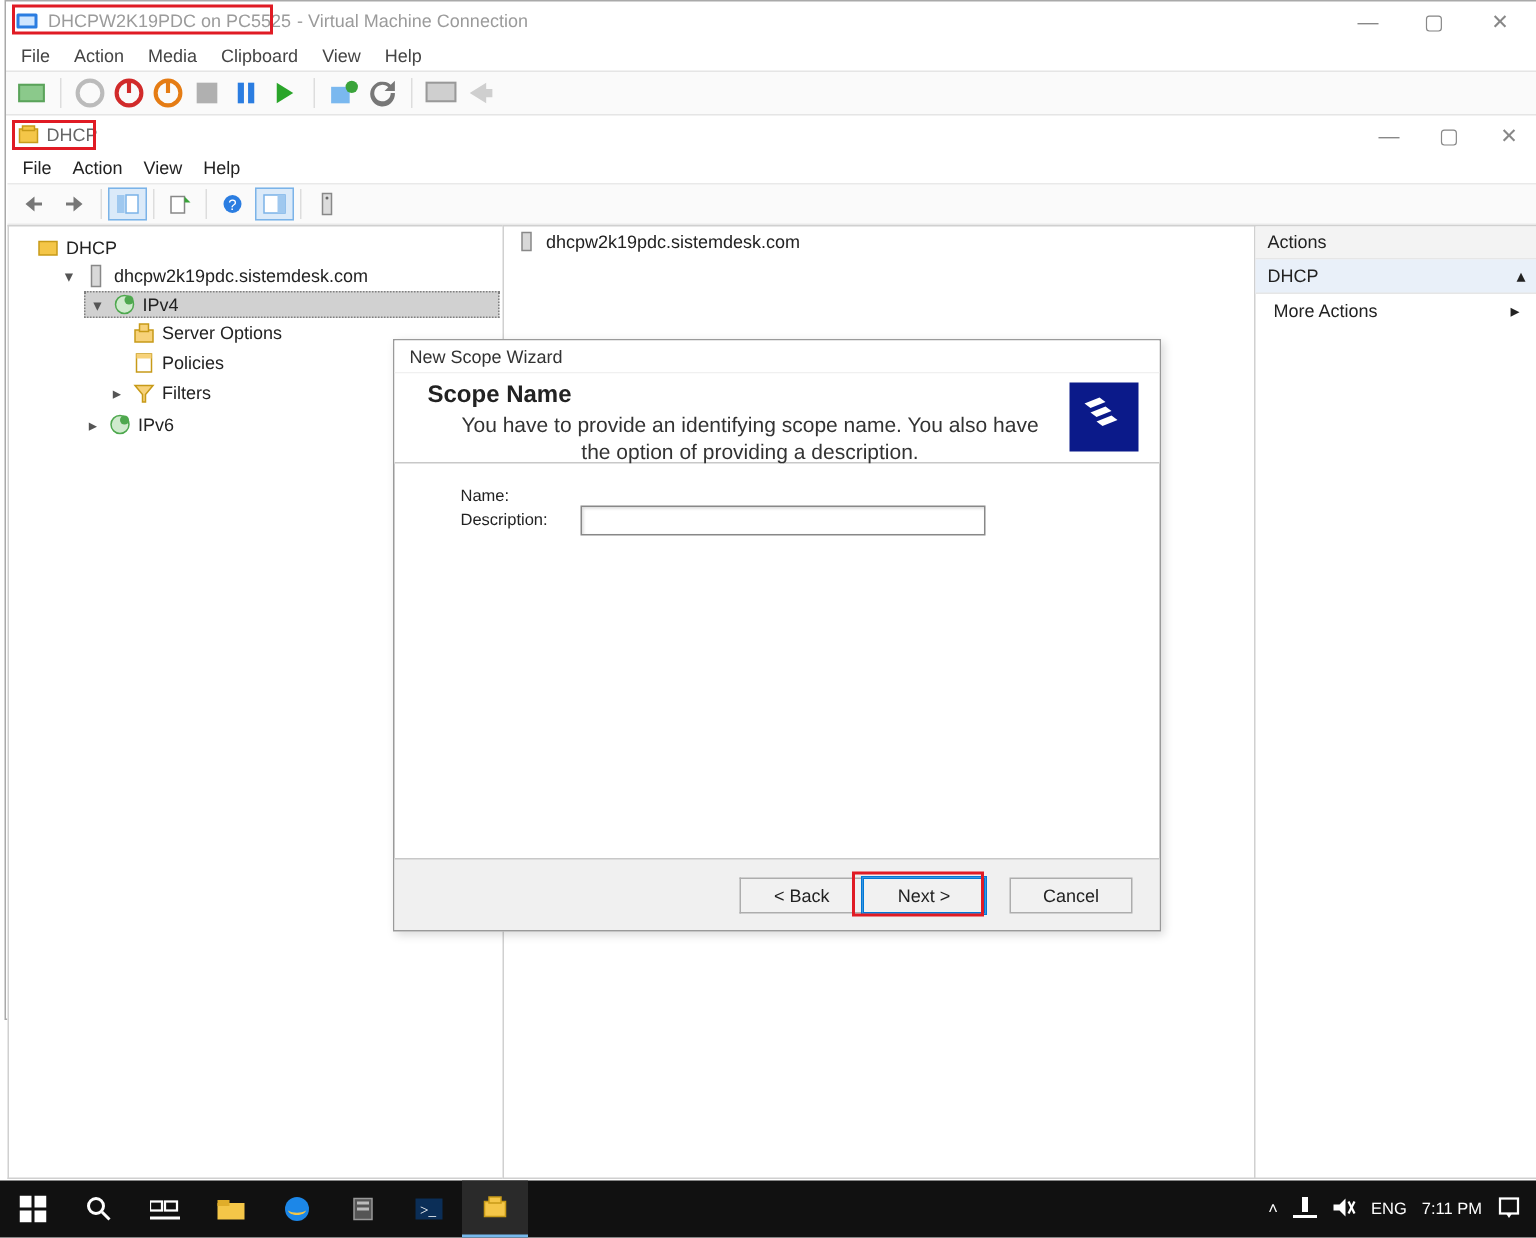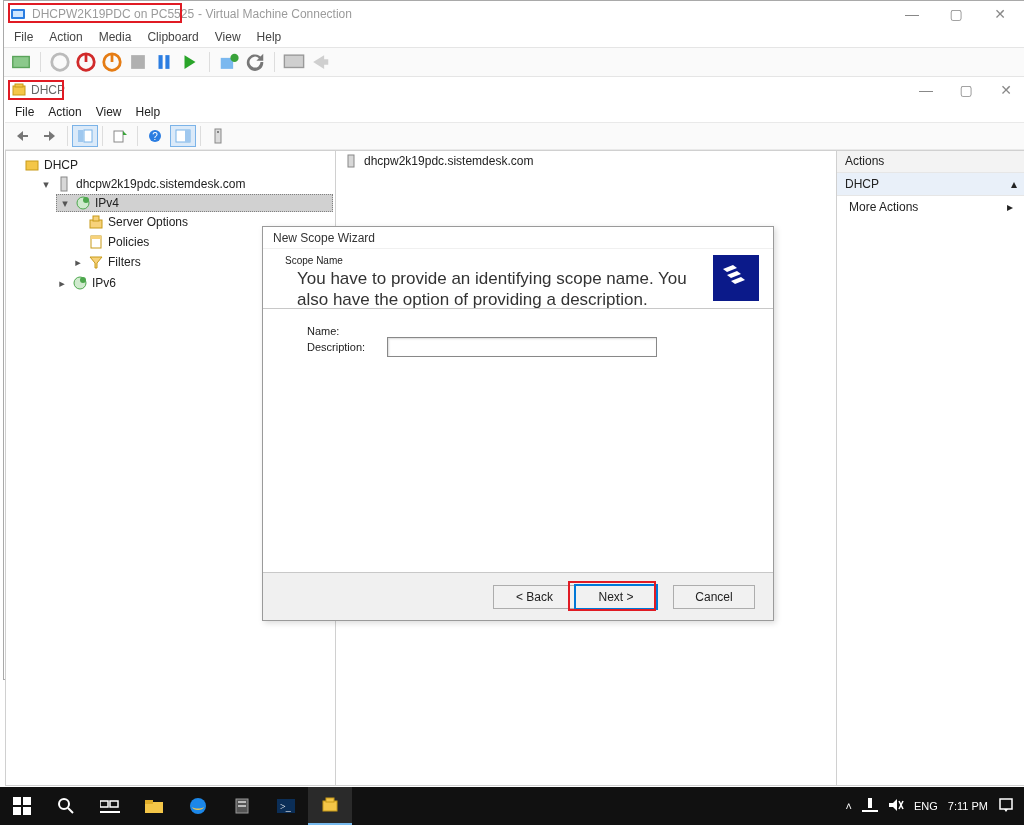--- a/index.html
+++ b/index.html
@@ -67,22 +67,22 @@
   .tree li{padding:1px 0;}
   .tree .row{display:flex;align-items:center;gap:4px;height:18px;}
   .tree .row.selected{background:#d1d1d1;border:1px dotted #808080;padding:0 2px;}
   .twisty{width:12px;text-align:center;color:#555;font-size:11px;display:inline-block;}
   .tree .ico{width:16px;height:16px;display:inline-block;}
 
   
   .wizard{position:absolute;left:258px;top:225px;width:512px;height:395px;border:1px solid #9a9a9a;background:#fff;box-shadow:2px 2px 6px rgba(0,0,0,.15);}
   .wiz-title{height:22px;background:#fff;border-bottom:1px solid #f0f0f0;display:flex;align-items:center;padding-left:10px;color:#333;}
   .wiz-header{height:60px;background:#fff;border-bottom:1px solid #c8c8c8;position:relative;padding:6px 70px 0 22px;}
-  .wiz-header h3{margin:0;font-size:10px;font-weight:400;}
-  .wiz-header p{margin:2px 0 0 12px;font-size:17px;color:#333;line-height:1.25;}
+  .wiz-header h3{margin:0;font-size:16px;font-weight:700;}
+  .wiz-header p{margin:2px 0 0 12px;font-size:14px;color:#333;line-height:1.25;text-align:center;}
   .wiz-header .decor{position:absolute;right:14px;top:6px;width:46px;height:46px;background:#0b1a8a;display:flex;align-items:center;justify-content:center;}
   .wiz-body{padding:16px 28px 0 44px;color:#222;font-size:11px;}
   .wiz-body p{margin:0 0 12px;}
   .form-row{display:flex;align-items:center;margin-bottom:0;}
   .form-row label{width:80px;}
   .form-row .inwrap{position:relative;}
   .form-row input{width:270px;height:20px;border:1px solid #888;background:#fff;font-size:11px;padding:0 4px;box-shadow:inset 1px 1px 2px rgba(0,0,0,.15);}
   .wiz-buttons{position:absolute;left:0;right:0;bottom:0;height:48px;border-top:1px solid #c8c8c8;background:var(--menu-bg);display:flex;align-items:center;justify-content:flex-end;gap:16px;padding-right:18px;}
   .wiz-buttons button{width:82px;height:24px;border:1px solid var(--btn-border);background:var(--btn-bg);font-size:12px;color:#222;}
   .wiz-buttons button.primary{outline:1px solid var(--blue-accent);outline-offset:0;border:1px solid var(--blue-accent);}

